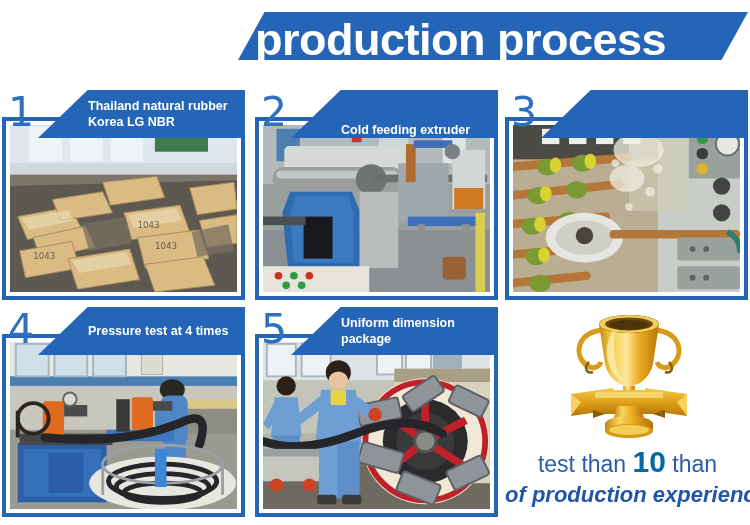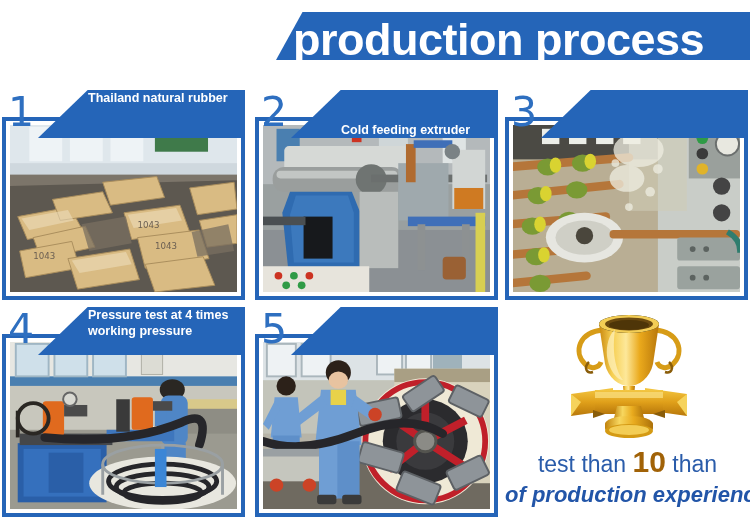--- a/index.html
+++ b/index.html
@@ -2,21 +2,21 @@
 <html><head>
 <meta charset="utf-8">
 <style>
   html,body{margin:0;padding:0;}
   body{
     width:750px;height:525px;background:#ffffff;overflow:hidden;
     font-family:"Liberation Sans","DejaVu Sans",sans-serif;
     position:relative;
   }
   
-  .header-wrap{position:absolute;left:0;top:0;width:679px;height:88px;margin-left:38px;}
+  .header-wrap{position:absolute;left:0;top:0;width:679px;height:88px;}
   .header-banner{
     position:absolute;left:238px;top:12px;width:510px;height:48px;
     background:#2565b8;
     clip-path:polygon(5.2% 0, 100% 0, 94.8% 100%, 0 100%);
   }
   .header-title{
     position:absolute;left:255px;top:9px;width:500px;height:66px;
     color:#ffffff;font-size:45px;font-weight:bold;line-height:62px;
     letter-spacing:-0.5px;white-space:nowrap;
   }
@@ -39,36 +39,36 @@
   
   .label-banner{
     position:absolute;left:36px;top:2px;width:207px;height:48px;
     background:#2565b8;
     clip-path:polygon(24% 0, 100% 0, 100% 100%, 0 100%);
     z-index:4;
   }
   .label-text{
     position:absolute;left:86px;top:2px;width:152px;height:48px;
     color:#ffffff;font-size:12.5px;font-weight:bold;line-height:16px;
-    z-index:5;display:flex;flex-direction:column;
+    z-index:5;display:flex;flex-direction:column;justify-content:center;
   }
   .label-text.single{justify-content:flex-end;}
   .num{
     position:absolute;left:6px;top:-2px;
     font-size:41px;font-weight:normal;color:#2e6fc0;
     line-height:52px;z-index:6;font-family:"DejaVu Sans",sans-serif;
   }
   
   .trophy-block{position:absolute;left:505px;top:305px;width:245px;height:220px;}
   .trophy{position:absolute;left:60px;top:5px;width:128px;height:132px;}
   .tagline1{
     position:absolute;left:0;top:140px;width:245px;text-align:center;
     font-size:23px;color:#2a5caa;white-space:nowrap;
   }
-  .tagline1 .big{color:#a16207;font-weight:bold;font-size:30px;}
+  .tagline1 .big{color:#0369a1;font-weight:bold;font-size:30px;}
   .tagline2{
     position:absolute;left:0;top:177px;width:245px;text-align:center;
     font-size:22px;color:#2255a8;font-style:italic;font-weight:bold;white-space:nowrap;
   }
 </style>
 </head>
 <body>
 
 <div class="header-wrap">
   <div class="header-banner"></div>
@@ -116,20 +116,21 @@
             <text x="150" y="130">1043</text>
             <text x="24" y="140">1043</text>
           </g>
         </svg>
       </div>
     </div>
     <div class="num">1</div>
     <div class="label-banner"></div>
     <div class="label-text">
       <span>Thailand natural rubber</span>
+      <span>Korea LG NBR</span>
     </div>
   </div>
 
   <div class="panel p2">
     <div class="frame">
       <div class="photo">
         <svg width="100%" height="100%" viewBox="0 0 235 175" preserveAspectRatio="none">
           <rect x="0" y="0" width="235" height="175" fill="#c8ccc8"></rect>
           <rect x="0" y="0" width="235" height="70" fill="#b4b9bb"></rect>
           <rect x="0" y="62" width="235" height="58" fill="#9aa0a0"></rect>
@@ -307,21 +308,20 @@
           </g>
           <rect x="150" y="112" width="12" height="40" fill="#3b86d6"></rect>
           <rect x="110" y="60" width="14" height="34" fill="#3a3a3a"></rect>
         </svg>
       </div>
     </div>
     <div class="num">4</div>
     <div class="label-banner"></div>
     <div class="label-text">
       <span>Pressure test at 4 times</span>
-      <span>working pressure</span>
     </div>
   </div>
 
   <div class="panel p2">
     <div class="frame">
       <div class="photo">
         <svg width="100%" height="100%" viewBox="0 0 235 175" preserveAspectRatio="none">
           <rect x="0" y="0" width="235" height="175" fill="#b7b4a8"></rect>
           <rect x="0" y="0" width="235" height="44" fill="#dde3e6"></rect>
           <rect x="0" y="40" width="235" height="56" fill="#c3c4ba"></rect>
@@ -383,20 +383,24 @@
           <path d="M0 104 Q40 118 96 96 Q150 74 186 96" stroke="#26262a" stroke-width="9" fill="none" stroke-linecap="round"></path>
           <rect x="0" y="112" width="58" height="10" fill="#9aa0a3"></rect>
           <rect x="0" y="120" width="58" height="26" fill="#c5c6be"></rect>
           <circle cx="14" cy="150" r="7" fill="#cc4326"></circle>
           <circle cx="48" cy="150" r="7" fill="#cc4326"></circle>
         </svg>
       </div>
     </div>
     <div class="num">5</div>
     <div class="label-banner"></div>
+    <div class="label-text">
+      <span>Uniform dimension</span>
+      <span>package</span>
+    </div>
   </div>
 </div>
 
 <div class="trophy-block">
 
   <div class="trophy">
     <svg width="128" height="132" viewBox="0 0 128 132">
       <defs>
         <linearGradient id="goldCup" x1="0" y1="0" x2="1" y2="0">
           <stop offset="0%" stop-color="#c9880f"></stop>

